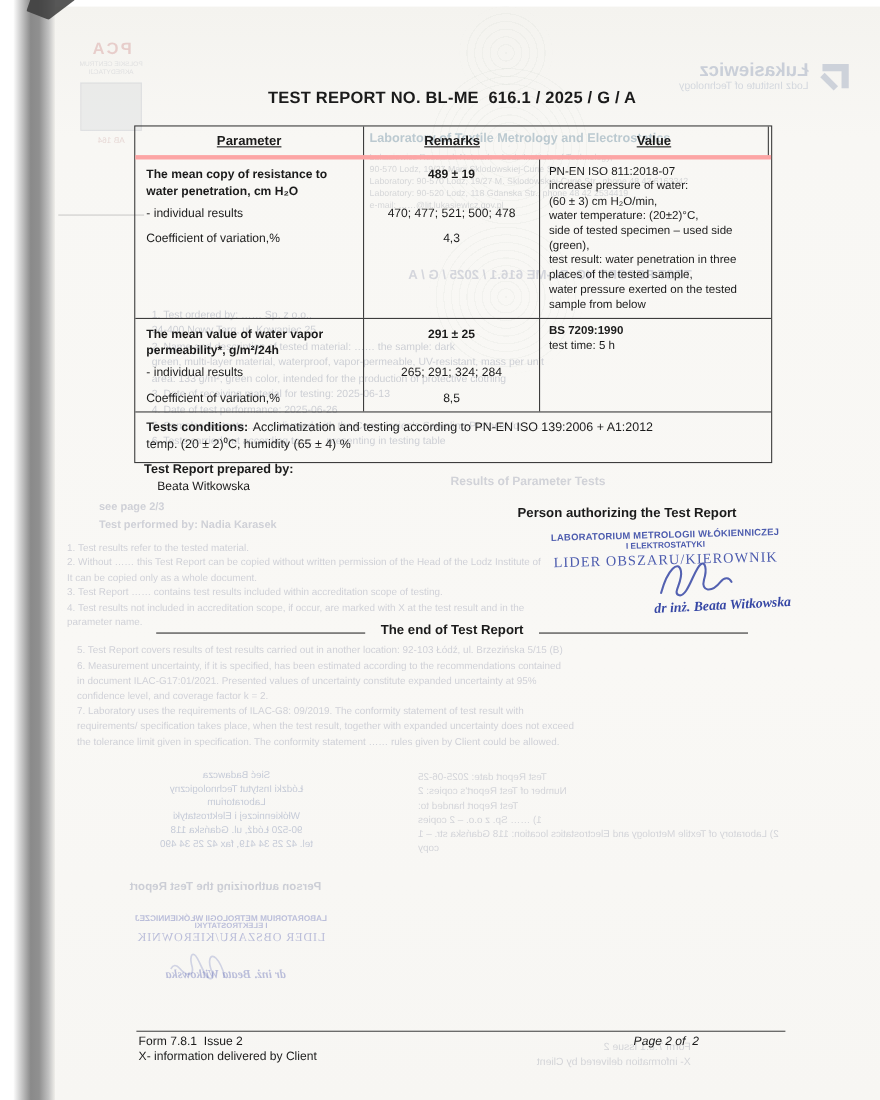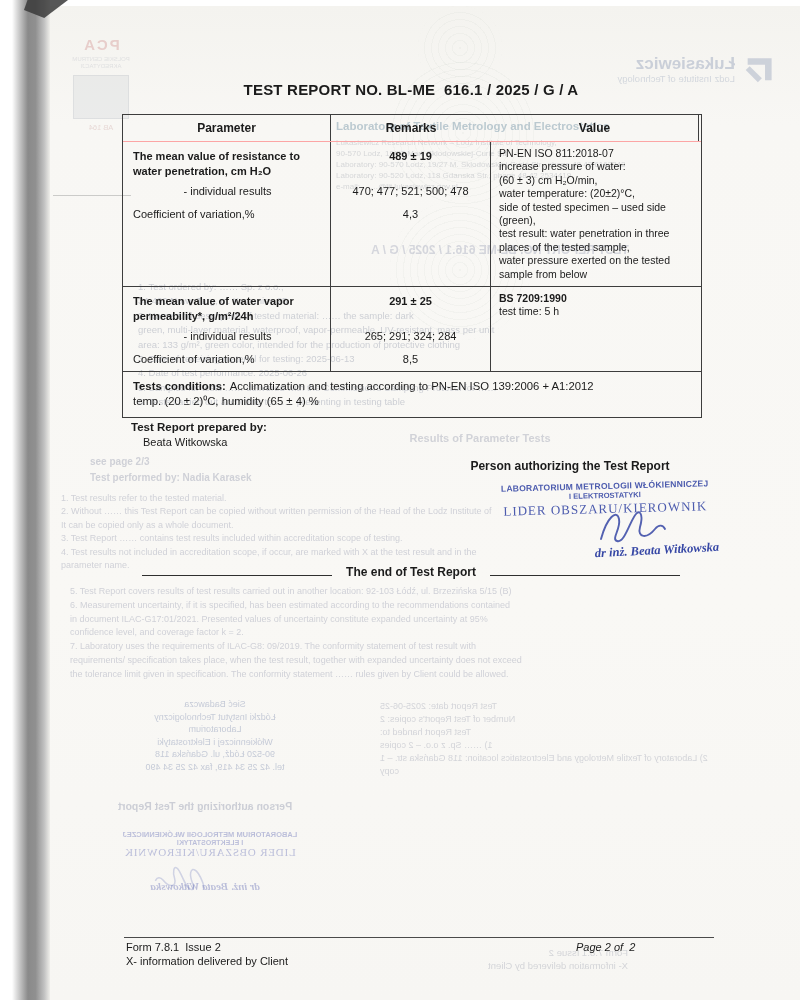--- a/index.html
+++ b/index.html
@@ -11,28 +11,28 @@
         background:linear-gradient(90deg,#ffffff 0%,#cccccc 18%,#8a8a8a 42%,#909090 62%,#c2c2c2 85%,#efeeea 100%);}
   .cornerwedge{position:absolute;left:24px;top:0;width:44px;height:18px;background:#3a3a3a;opacity:.85;
         clip-path:polygon(8% 0,100% 0,46% 100%,0 55%);}
   .b{font-weight:bold;}
   .pre{white-space:pre-line;}
 
   
   .title{position:absolute;left:122px;top:81px;width:578px;text-align:center;
          font-size:15px;font-weight:bold;letter-spacing:.2px;white-space:pre;}
   .table{position:absolute;left:122px;top:114px;width:578px;border:1.4px solid #3d3d3d;font-size:11px;}
-  .t-head{display:grid;grid-template-columns:208px 160px 208px;border-bottom:1px solid #fca5a5;}
+  .t-head{display:grid;grid-template-columns:208px 160px 208px;border-bottom:4px solid #fca5a5;text-decoration:underline;}
   .th{padding:6px 4px;text-align:center;font-weight:bold;font-size:12px;}
   .t-row{display:grid;grid-template-columns:208px 160px 208px;border-bottom:1px solid #3d3d3d;}
   .td{padding:7px 8px 6px 10px;}
   .c1,.c2{border-right:1px solid #3d3d3d;}
   .val{text-align:center;padding-left:4px;padding-right:4px;}
   .pl1{min-height:36px;line-height:15px;}
-  .pl2{min-height:23px;text-align:center;}
+  .pl2{min-height:23px;}
   .rem{font-size:10.5px;line-height:13.4px;padding:5px 6px 5px 8px;}
   .t-cond{padding:7px 10px 8px 10px;font-size:11.3px;line-height:15px;}
   .t-cond .b{margin-right:4px;}
   .prep{position:absolute;left:131px;top:420px;font-size:11.5px;line-height:15px;}
   .prep .nm{font-weight:normal;font-size:11px;margin-left:12px;}
   .auth{position:absolute;left:430px;top:459px;width:280px;text-align:center;font-weight:bold;font-size:12px;}
   .stamp{position:absolute;left:460px;top:481px;width:290px;text-align:center;color:#3647a5;opacity:.88;transform:rotate(-1.5deg);}
   .stamp .s1{font-size:8.6px;font-weight:bold;letter-spacing:.2px;}
   .stamp .s2{font-size:7.6px;font-weight:bold;}
   .stamp .s3{font-family:"Liberation Serif",serif;font-size:13px;letter-spacing:1px;margin-top:1px;}
@@ -183,21 +183,21 @@
 
   <div class="table">
     <div class="t-head">
       <div class="th c1">Parameter</div>
       <div class="th">Remarks</div>
       <div class="th c2">Value</div>
     </div>
 
     <div class="t-row">
       <div class="td c1">
-        <div class="pl1 b">The mean value of resistance to water penetration, cm H₂O</div>
+        <div class="pl1 b">The mean copy of resistance to water penetration, cm H₂O</div>
         <div class="pl2">- individual results</div>
         <div>Coefficient of variation,%</div>
       </div>
       <div class="td c2 val">
         <div class="pl1 b">489 ± 19</div>
         <div class="pl2">470; 477; 521; 500; 478</div>
         <div>4,3</div>
       </div>
       <div class="rem pre">PN-EN ISO 811:2018-07
 increase pressure of water:

